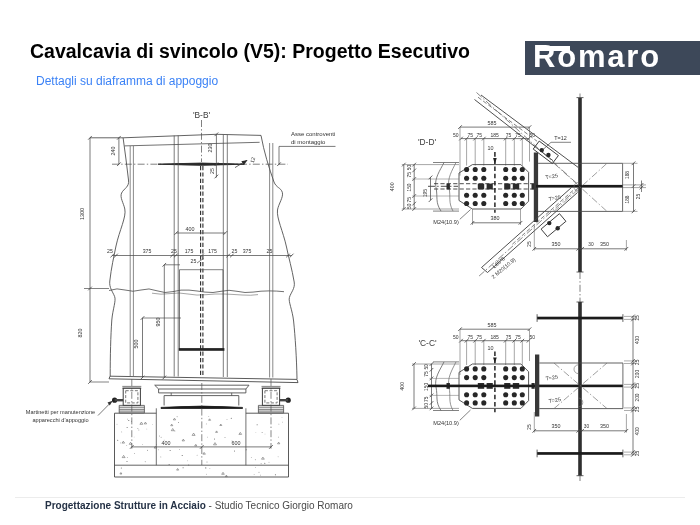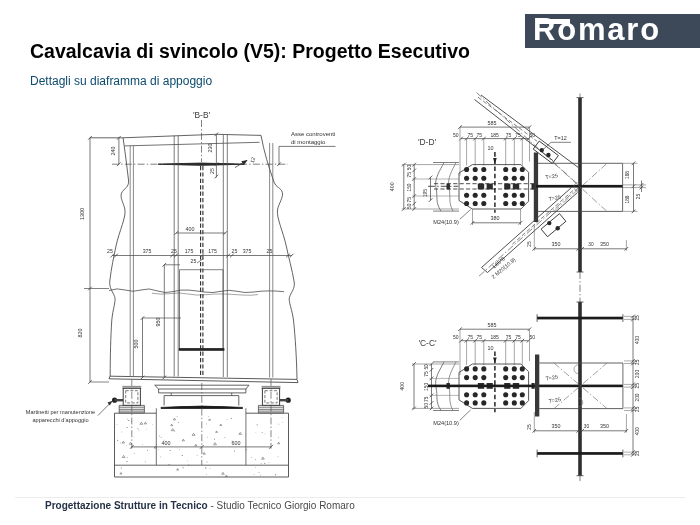--- a/index.html
+++ b/index.html
@@ -1,17 +1,17 @@
 <!DOCTYPE html>
 <html><head><meta charset="utf-8"><style>
 html,body{margin:0;padding:0;width:700px;height:525px;background:#fff;overflow:hidden}
 body{font-family:"Liberation Sans",sans-serif;position:relative}
 .title{position:absolute;left:30px;top:40px;font-size:19.5px;font-weight:bold;color:#000000;white-space:nowrap}
-.sub{position:absolute;left:30px;top:74px;font-size:12px;color:#0c4a6e;white-space:nowrap}
-.logo{position:absolute;left:525px;top:14px;width:175px;height:34px;background:#3d4859}
+.sub{position:absolute;left:36px;top:74px;font-size:12px;color:#3b82f6;white-space:nowrap}
+.logo{position:absolute;left:525px;top:41px;width:175px;height:34px;background:#3d4859}
 .logo span{position:absolute;left:8px;top:0px;color:#fff;font-size:31px;font-weight:bold;letter-spacing:1.8px;line-height:32.5px}
 .rbar{position:absolute;left:11px;top:4.5px;width:34px;height:5px;background:#fff}
 .footer{position:absolute;left:45px;top:500px;font-size:10px;color:#4a4a4a;white-space:nowrap}
 .footer b{color:#253246}
 .fline{position:absolute;left:15px;top:497px;width:670px;height:1px;background:#ececec}
 </style></head>
 <body>
 <div class="title">Cavalcavia di svincolo (V5): Progetto Esecutivo</div>
 <div class="sub">Dettagli su diaframma di appoggio</div>
 <div class="logo">
@@ -573,12 +573,12 @@
 <line x1="532.4799999999999" y1="432.62" x2="536.12" y2="428.98" stroke="#3d3d3d" stroke-width="0.8" stroke-linecap="butt"></line>
 <line x1="576.4799999999999" y1="432.62" x2="580.12" y2="428.98" stroke="#3d3d3d" stroke-width="0.8" stroke-linecap="butt"></line>
 <line x1="580.28" y1="432.62" x2="583.9200000000001" y2="428.98" stroke="#3d3d3d" stroke-width="0.8" stroke-linecap="butt"></line>
 <line x1="624.5799999999999" y1="432.62" x2="628.22" y2="428.98" stroke="#3d3d3d" stroke-width="0.8" stroke-linecap="butt"></line>
 <text x="530.8" y="427" font-size="4.8" fill="#333333" text-anchor="middle" transform="rotate(-90 530.8 427)">25</text>
 <text x="556" y="428.4" font-size="5.4" fill="#333333" text-anchor="middle">350</text>
 <text x="586.5" y="427.8" font-size="4.8" fill="#333333" text-anchor="middle">30</text>
 <text x="604.5" y="428.4" font-size="5.4" fill="#333333" text-anchor="middle">350</text>
   </svg>
 <div class="fline"></div>
-<div class="footer"><b>Progettazione Strutture in Tecnico</b> - Studio Tecnico Giorgio Romaro</div>
+<div class="footer"><b>Progettazione Strutture in Acciaio</b> - Studio Tecnico Giorgio Romaro</div>
 </body></html>

